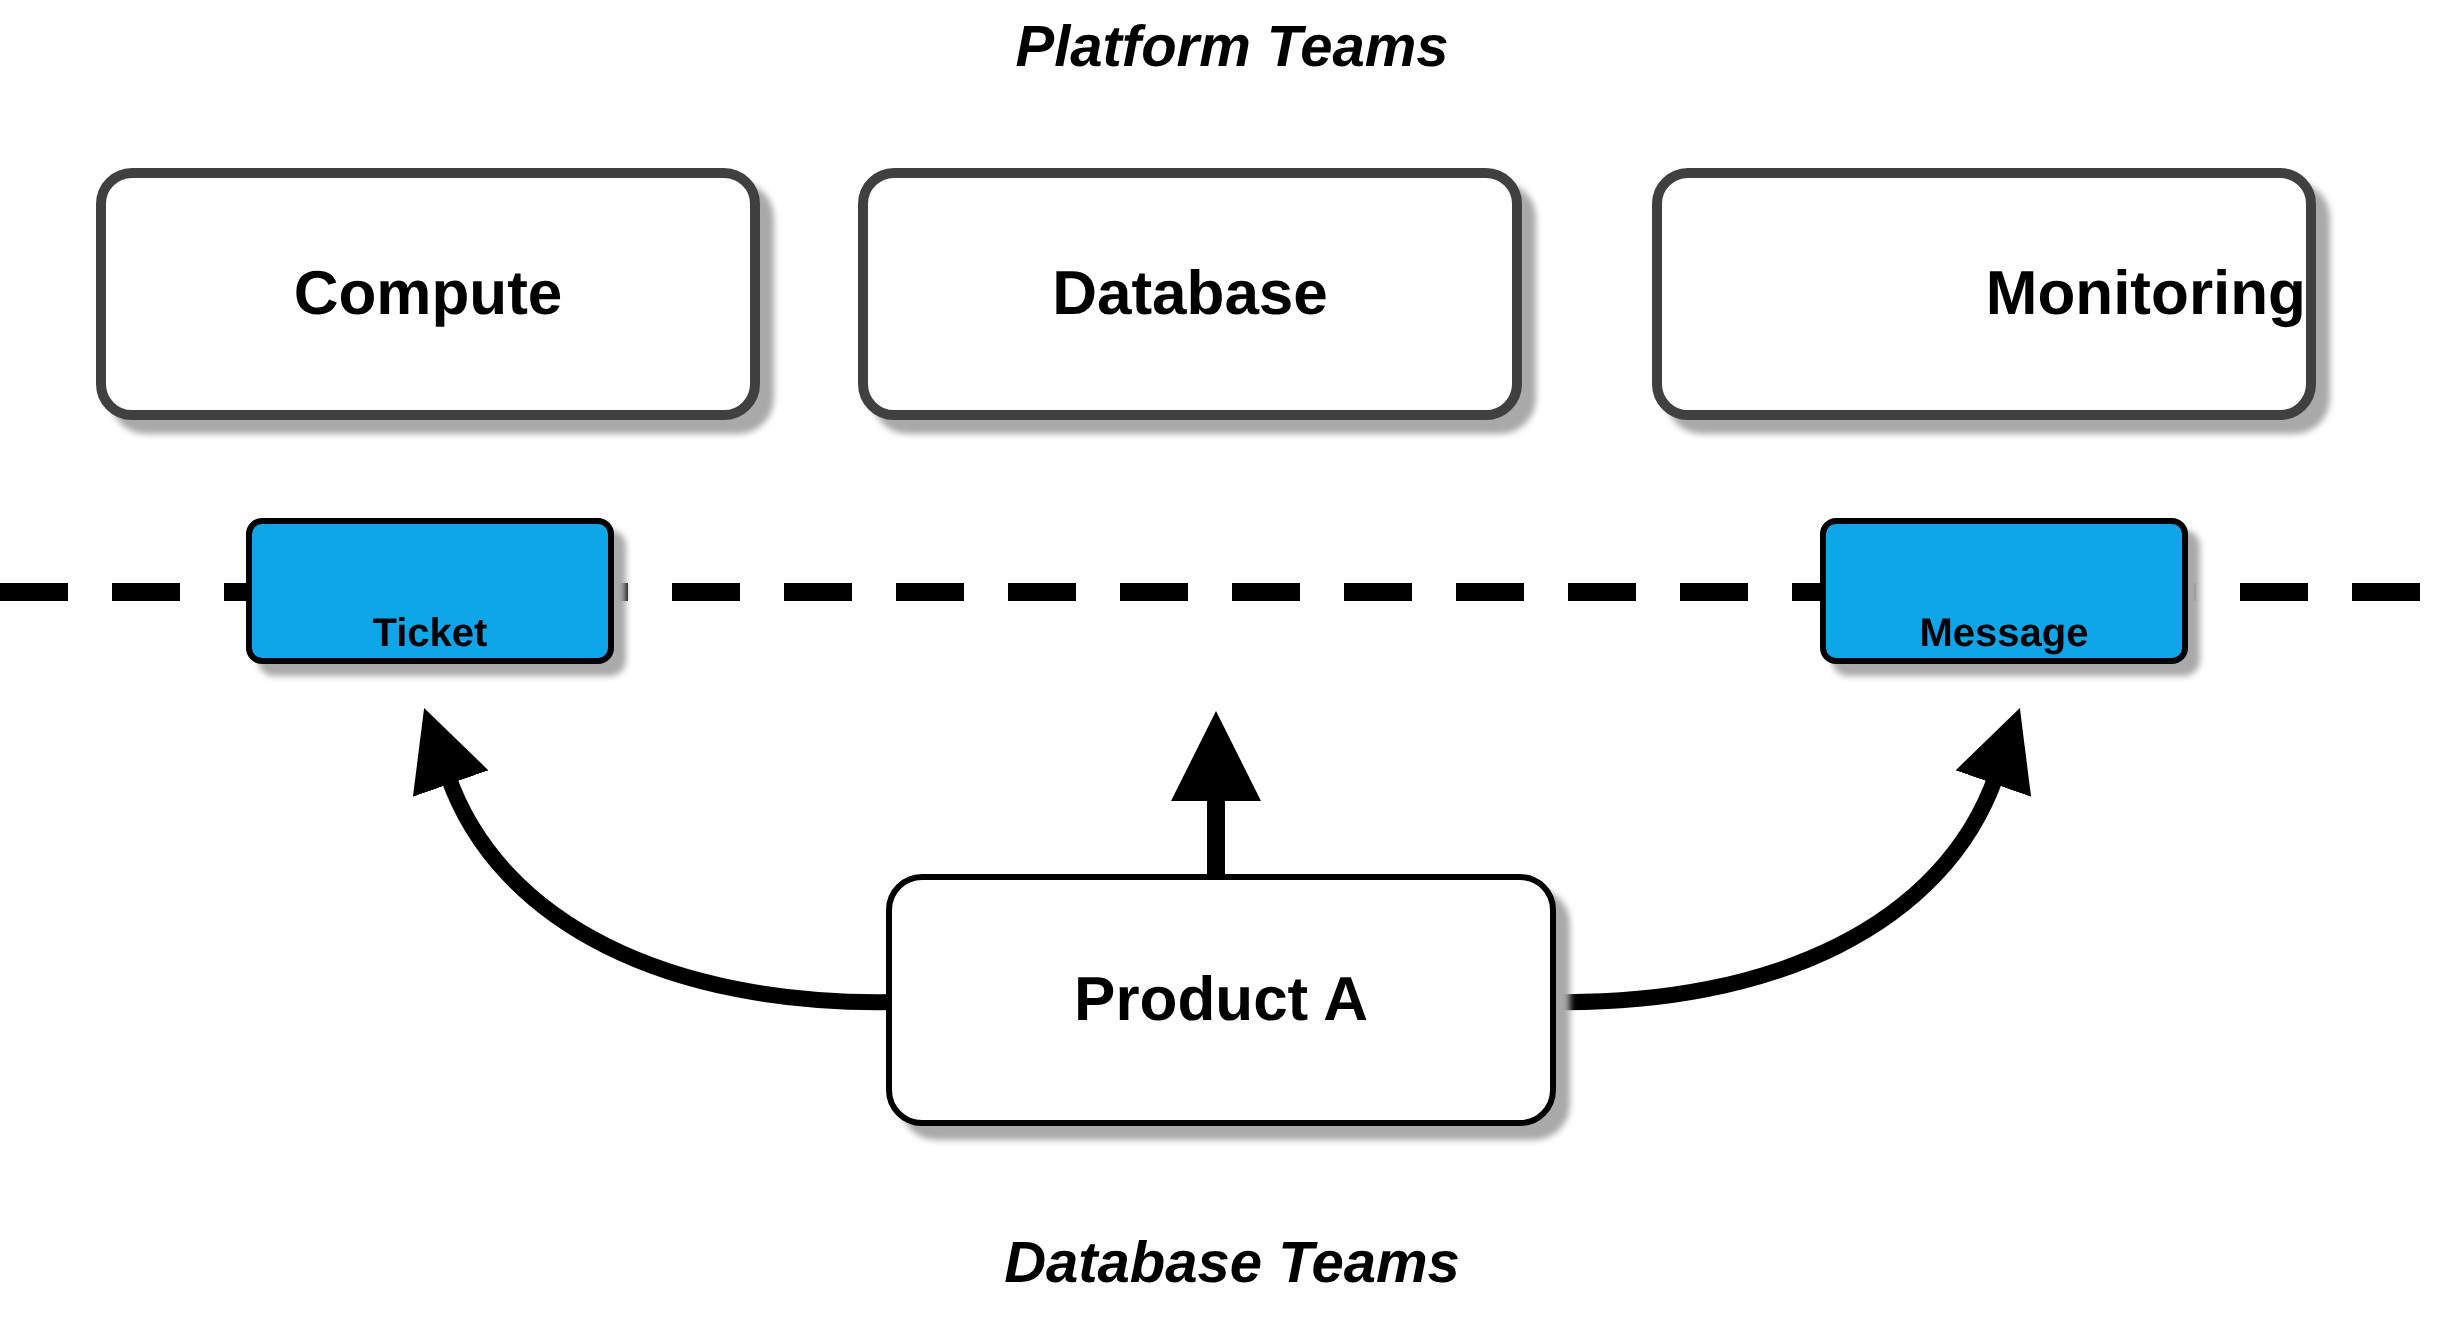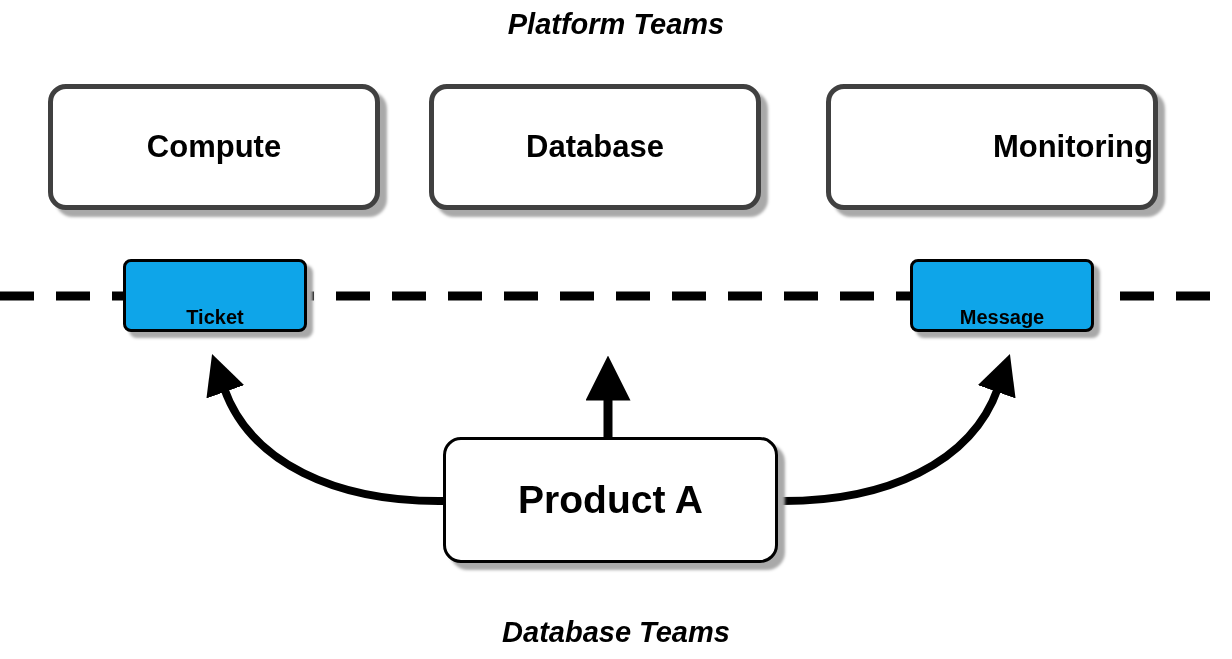--- a/index.html
+++ b/index.html
@@ -84,21 +84,21 @@
     top: 437px;
     width: 335px;
     height: 126px;
     background: #ffffff;
     border: 3px solid #000000;
     border-radius: 18px;
     box-shadow: 7px 7px 3px #a9a9a9;
     display: flex;
     align-items: center;
     justify-content: center;
-    font-size: 39px;
+    font-size: 31px;
     font-weight: bold;
     z-index: 2;
     box-sizing: border-box;
   }
 </style>
 </head>
 <body>
 
 <div class="canvas">
 

